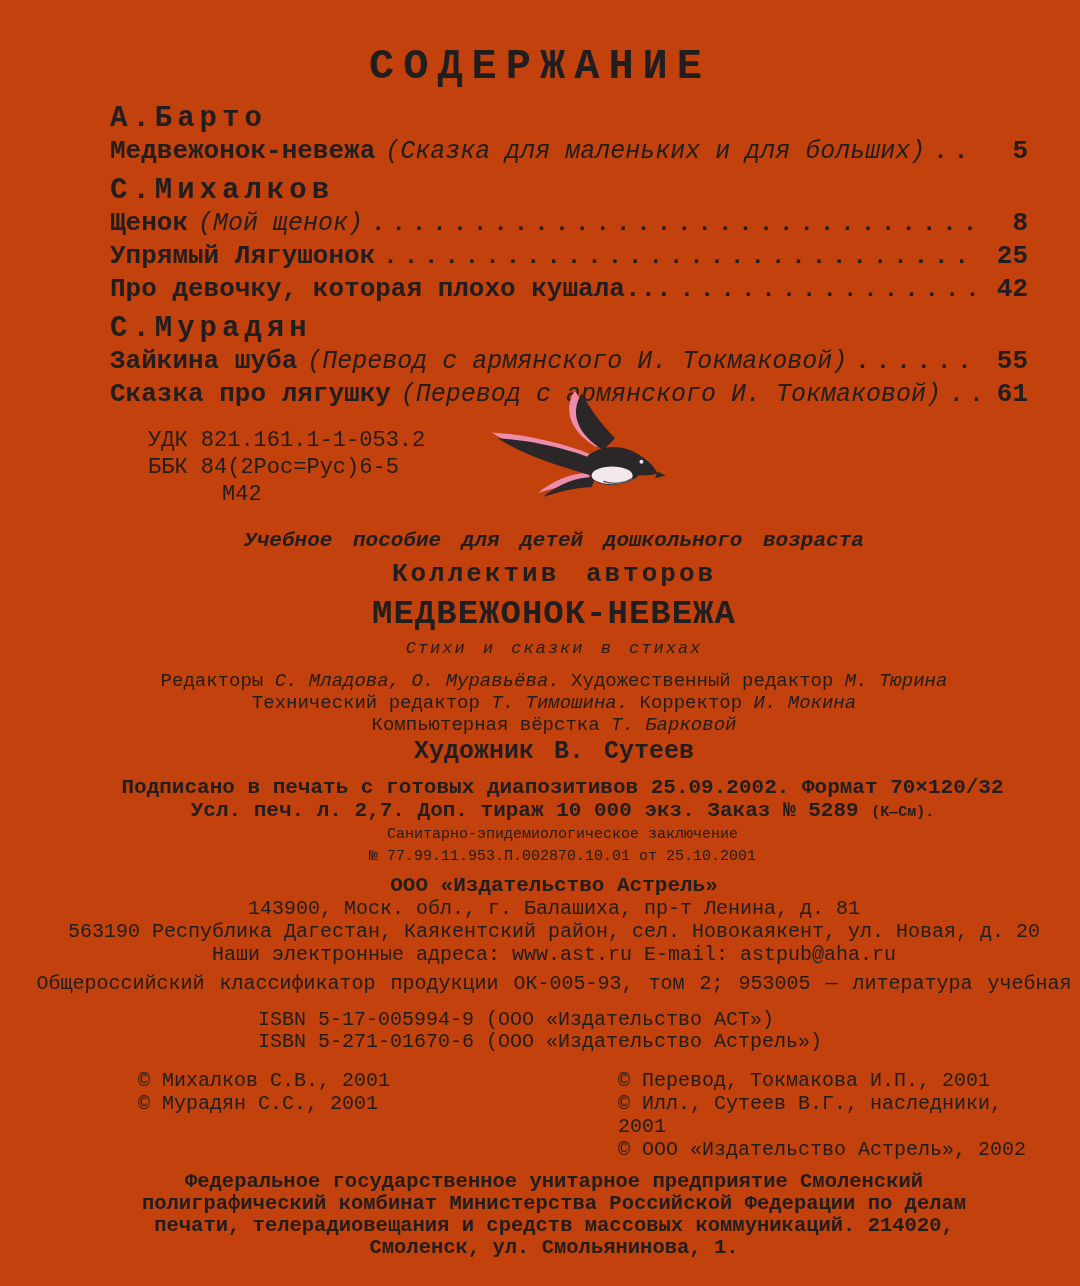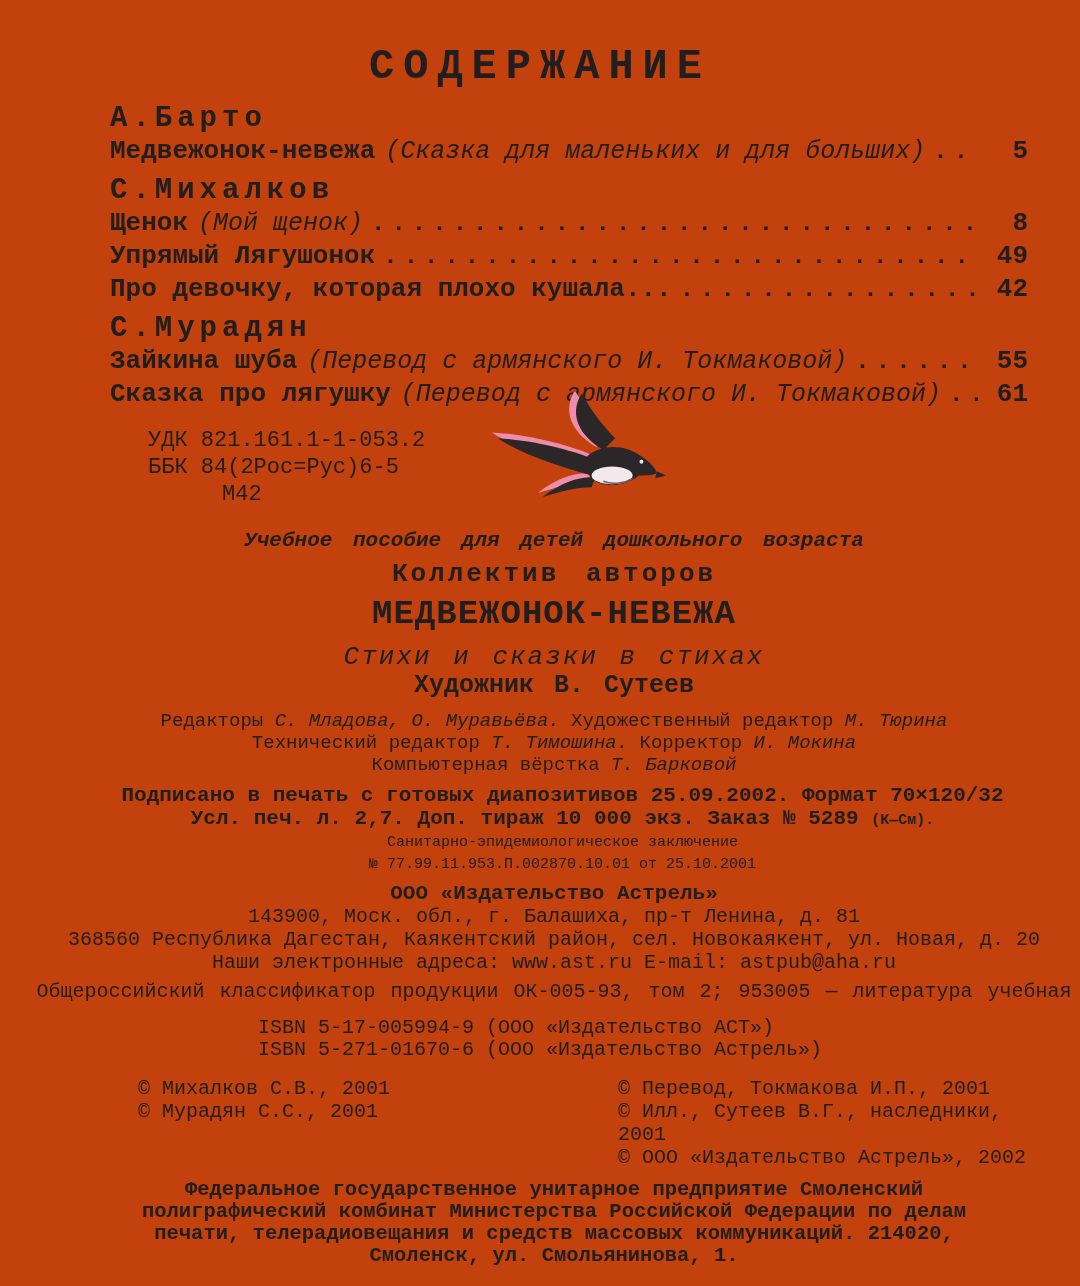--- a/index.html
+++ b/index.html
@@ -29,21 +29,21 @@
 
   .udk-block { margin:16px 0 0 148px; font-size:22px; line-height:27px; }
   .udk-code { margin-left:74px; }
 
   .bird { position:absolute; left:488px; top:392px; }
 
   .center { text-align:center;padding-left:28px; }
   .series { margin-top:20px; font-size:21px; font-style:italic; font-weight:bold; word-spacing:8px; line-height:26px; }
   .collective { margin-top:4px; font-size:26px; font-weight:bold; letter-spacing:3px; word-spacing:8px; line-height:32px; }
   .book-title { margin-top:4px; font-size:34px; font-weight:bold; letter-spacing:1px; line-height:40px; }
-  .subtitle { margin-top:10px; font-size:26px; font-style:italic; letter-spacing:2px; word-spacing:4px; line-height:26px; }
+  .subtitle { margin-top:2px; font-size:17px; font-style:italic; letter-spacing:2px; word-spacing:4px; line-height:26px; }
   .artist { font-size:25px; font-weight:bold; word-spacing:5px; line-height:32px; }
 
   .editors { margin-top:8px; font-size:19px; line-height:22px; }
   .editors .it { font-style:italic; }
 
   .print-info { margin-top:8px;margin-left:17px; }
   .pi-bold { font-size:21px; font-weight:bold; line-height:23px; }
   .pi-reg { font-size:15px; line-height:22px; }
   .pi-note { font-size:15px; font-weight:bold; }
 
@@ -81,21 +81,21 @@
     <div class="toc-author">С.Михалков</div>
     <div class="toc-entry">
       <span class="et">Щенок</span>
       <span class="es">(Мой щенок)</span>
       <span class="dots"></span>
       <span class="pg">8</span>
     </div>
     <div class="toc-entry">
       <span class="et">Упрямый Лягушонок</span>
       <span class="dots"></span>
-      <span class="pg">49</span>
+      <span class="pg">25</span>
     </div>
     <div class="toc-entry">
       <span class="et">Про девочку, которая плохо кушала...</span>
       <span class="dots"></span>
       <span class="pg">42</span>
     </div>
 
     <div class="toc-author">С.Мурадян</div>
     <div class="toc-entry">
       <span class="et">Зайкина шуба</span>
@@ -134,55 +134,55 @@
       <path d="M148,87 C140,92 128,94 118,90" stroke="#6b6065" stroke-width="1.5" fill="none"></path>
       <circle cx="157" cy="70" r="2" fill="#f3e9ec"></circle>
       <path d="M173,80 L182,84 L171,87 Z" fill="#2b2628"></path>
     </svg>
   </div>
 
   <div class="center series">Учебное пособие для детей дошкольного возраста</div>
   <div class="center collective">Коллектив авторов</div>
   <div class="center book-title">МЕДВЕЖОНОК-НЕВЕЖА</div>
   <div class="center subtitle">Стихи и сказки в стихах</div>
-  <div class="center artist">Художник В. Сутеев</div>
-
   <div class="center editors">
     <div>
       <span>Редакторы</span>
       <span class="it">С. Младова, О. Муравьёва.</span>
       <span>Художественный редактор</span>
       <span class="it">М. Тюрина</span>
     </div>
     <div>
       <span>Технический редактор</span>
       <span class="it">Т. Тимошина.</span>
       <span>Корректор</span>
       <span class="it">И. Мокина</span>
     </div>
     <div>
       <span>Компьютерная вёрстка</span>
       <span class="it">Т. Барковой</span>
     </div>
   </div>
 
+  <div class="center artist">Художник В. Сутеев</div>
+
   <div class="center print-info">
     <div class="pi-bold">Подписано в печать с готовых диапозитивов 25.09.2002. Формат 70×120/32</div>
     <div class="pi-bold">
       <span>Усл. печ. л. 2,7. Доп. тираж 10 000 экз. Заказ № 5289</span>
       <span class="pi-note">(К—См).</span>
     </div>
     <div class="pi-reg">Санитарно-эпидемиологическое заключение</div>
     <div class="pi-reg">№ 77.99.11.953.П.002870.10.01 от 25.10.2001</div>
   </div>
 
   <div class="center publishers">
     <div class="pub-name">ООО «Издательство Астрель»</div>
     <div class="pub-addr">143900, Моск. обл., г. Балашиха, пр-т Ленина, д. 81</div>
-    <div class="pub-addr">368560 Республика Дагестан, Каякентский район, сел. Новокаякент, ул. Новая, д. 20</div>
+    <div class="pub-addr">563190 Республика Дагестан, Каякентский район, сел. Новокаякент, ул. Новая, д. 20</div>
     <div class="pub-addr">Наши электронные адреса: www.ast.ru  E-mail: astpub@aha.ru</div>
   </div>
 
   <div class="center classifier">Общероссийский классификатор продукции ОК-005-93, том 2; 953005 — литература учебная</div>
 
   <div class="isbn">
     <div>ISBN 5-17-005994-9 (ООО «Издательство АСТ»)</div>
     <div>ISBN 5-271-01670-6 (ООО «Издательство Астрель»)</div>
   </div>
 

